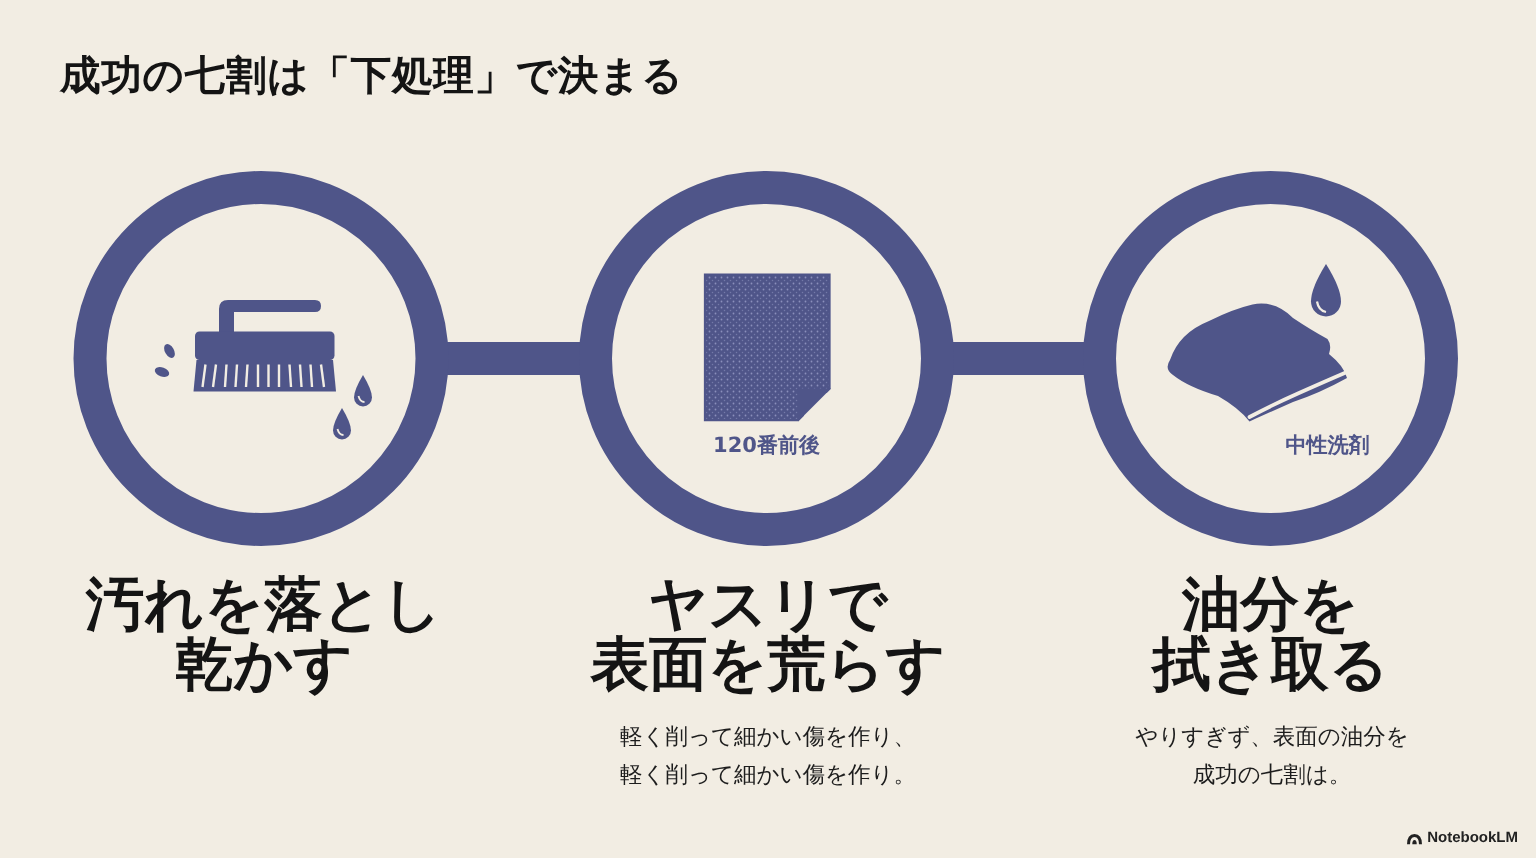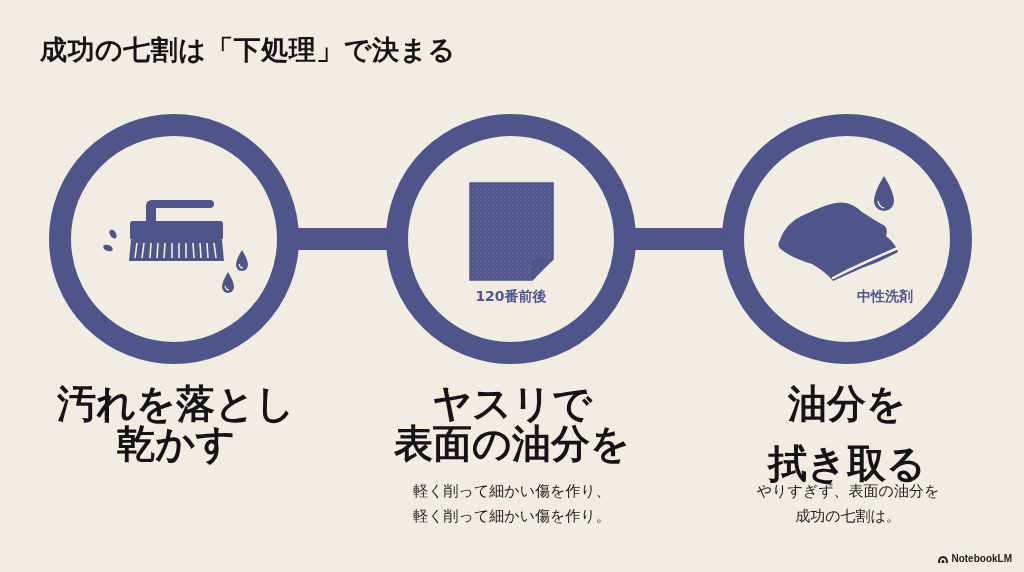--- a/index.html
+++ b/index.html
@@ -140,28 +140,28 @@
 <div class="icon-label" style="left:511px; top:288px;">120番前後</div>
 <div class="icon-label" style="left:885px; top:288px;">中性洗剤</div>
 
 <div>
   <div class="step-title" style="left:176px; top:384px;">汚れを落とし</div>
   <div class="step-title" style="left:176px; top:424px;">乾かす</div>
 </div>
 
 <div>
   <div class="step-title" style="left:512px; top:384px;">ヤスリで</div>
-  <div class="step-title" style="left:512px; top:424px;">表面の油分を</div>
+  <div class="step-title" style="left:512px; top:424px;">表面を荒らす</div>
   <div class="step-desc" style="left:512px; top:479px;">軽く削って細かい傷を作り、</div>
   <div class="step-desc" style="left:512px; top:504px;">軽く削って細かい傷を作り。</div>
 </div>
 
 <div>
   <div class="step-title" style="left:847px; top:384px;">油分を</div>
-  <div class="step-title" style="left:847px; top:444px;">拭き取る</div>
+  <div class="step-title" style="left:847px; top:424px;">拭き取る</div>
   <div class="step-desc" style="left:848px; top:479px;">やりすぎず、表面の油分を</div>
   <div class="step-desc" style="left:848px; top:504px;">成功の七割は。</div>
 </div>
 
 <div class="brand">
   <svg width="10" height="8" viewBox="0 0 10 8">
     <path d="M0 8 Q0 1 5 1 Q10 1 10 8 L8 8 Q8 3 5 3 Q2 3 2 8 Z" fill="#222"></path>
     <path d="M3.5 8 Q3.5 5 5 5 Q6.5 5 6.5 8 Z" fill="#222"></path>
   </svg>
   <span>NotebookLM</span>

